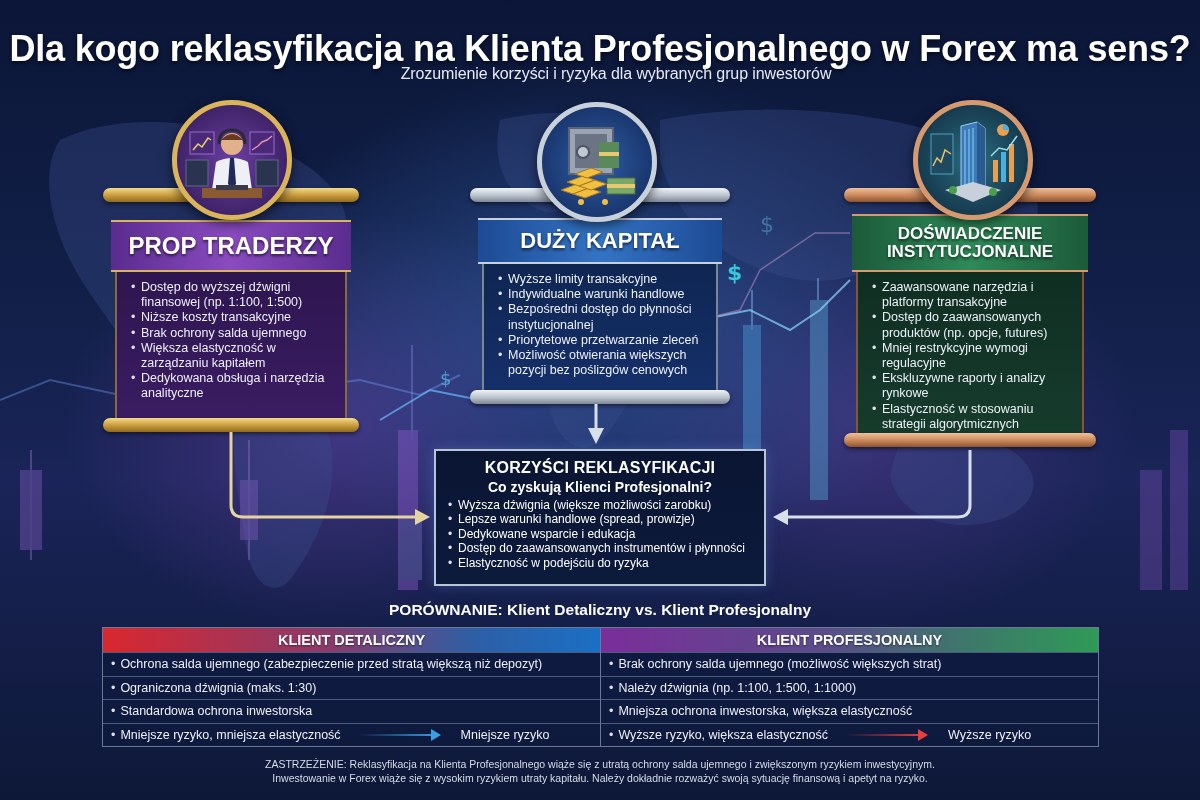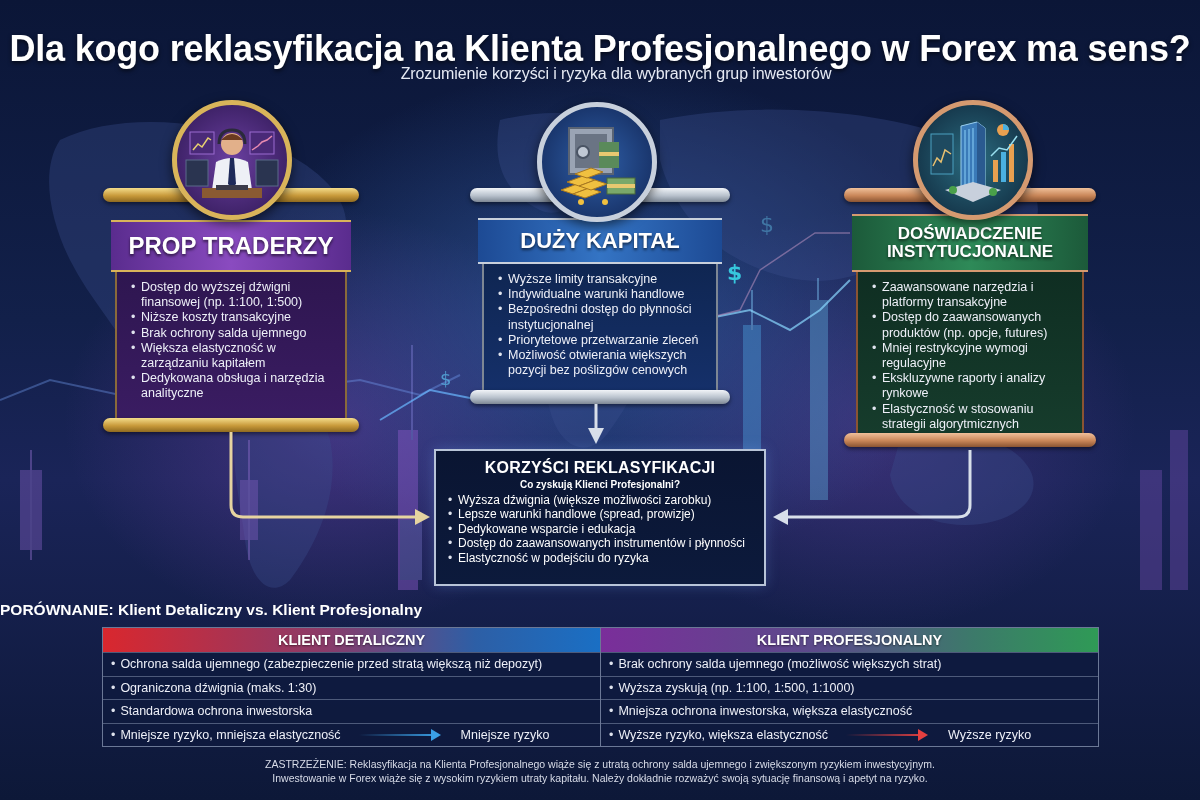--- a/index.html
+++ b/index.html
@@ -77,26 +77,26 @@
 
   
   .benefits {
     position:absolute; left:434px; top:449px; width:332px; height:137px;
     background: linear-gradient(180deg, #0a1532 0%, #0c1a3c 100%);
     border:2px solid #b8c4d8; border-radius:0;
     padding:8px 12px; z-index:4;
     box-shadow: 0 0 12px rgba(120,170,255,0.25);
   }
   .benefits h2 { text-align:center; font-size:16px; font-weight:bold; letter-spacing:0.2px; }
-  .benefits h3 { text-align:center; font-size:10px; font-weight:bold; margin-top:2px; margin-bottom:3px; }
+  .benefits h3 { text-align:center; font-size:14px; font-weight:bold; margin-top:2px; margin-bottom:3px; }
   .benefits ul.bul li { font-size:12px; line-height:14.4px; }
 
   
   .cmp-title {
-    position:absolute; left:0; width:1200px; top:601px; 
+    position:absolute; left:0; width:1200px; top:601px; text-align:center;
     font-size:15.5px; font-weight:bold;
   }
   .cmp {
     position:absolute; left:102px; top:627px; width:997px; height:120px;
     display:flex; border:1px solid #6b7896;
   }
   .cmp-col { flex:1; display:flex; flex-direction:column; }
   .cmp-col + .cmp-col { border-left:1px solid #6b7896; }
   .cmp-head {
     height:24px; display:flex; align-items:center; justify-content:center;
@@ -316,21 +316,21 @@
     </div>
   </div>
   <div class="cmp-col">
     <div class="cmp-head head-pro">KLIENT PROFESJONALNY</div>
     <div class="cmp-row">
         <span class="dot">•</span>
         <span>Brak ochrony salda ujemnego (możliwość większych strat)</span>
       </div>
     <div class="cmp-row">
         <span class="dot">•</span>
-        <span>Wyższa zyskują (np. 1:100, 1:500, 1:1000)</span>
+        <span>Należy dźwignia (np. 1:100, 1:500, 1:1000)</span>
       </div>
     <div class="cmp-row">
         <span class="dot">•</span>
         <span>Mniejsza ochrona inwestorska, większa elastyczność</span>
       </div>
     <div class="cmp-row">
       <span class="dot">•</span>
       <span>Wyższe ryzyko, większa elastyczność</span>
       <span class="arrow-line arrow-red"></span>
       <span style="margin-left:14px;">Wyższe ryzyko</span>

